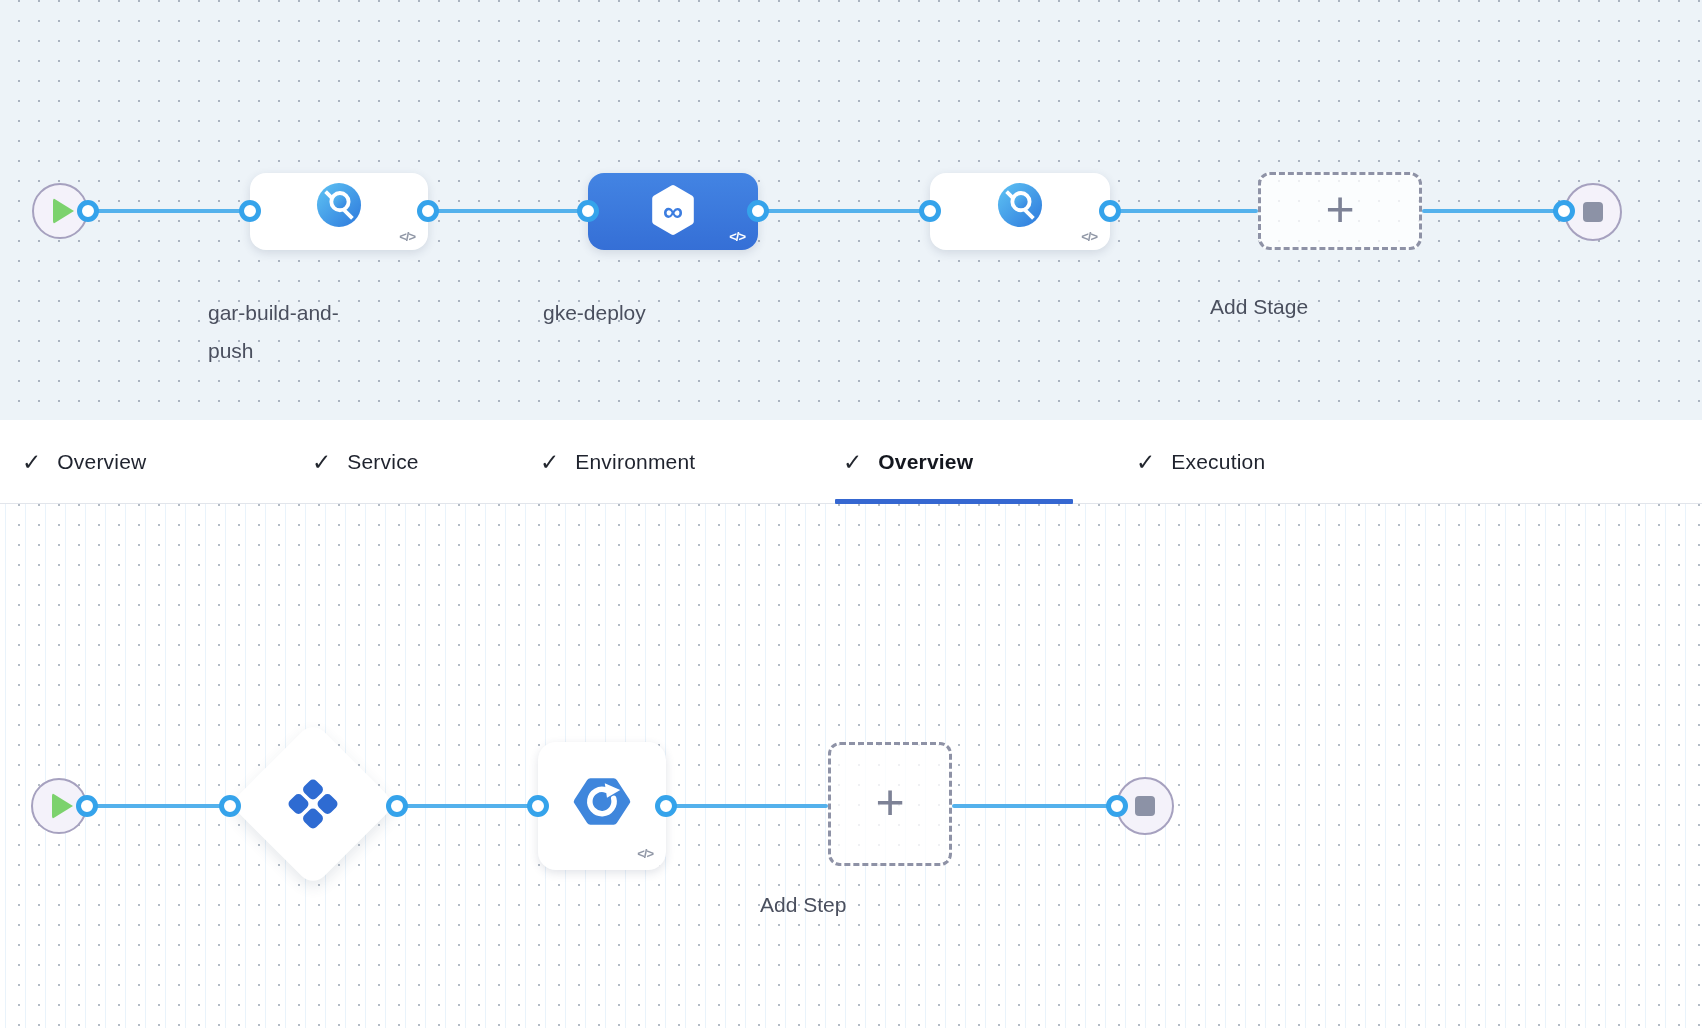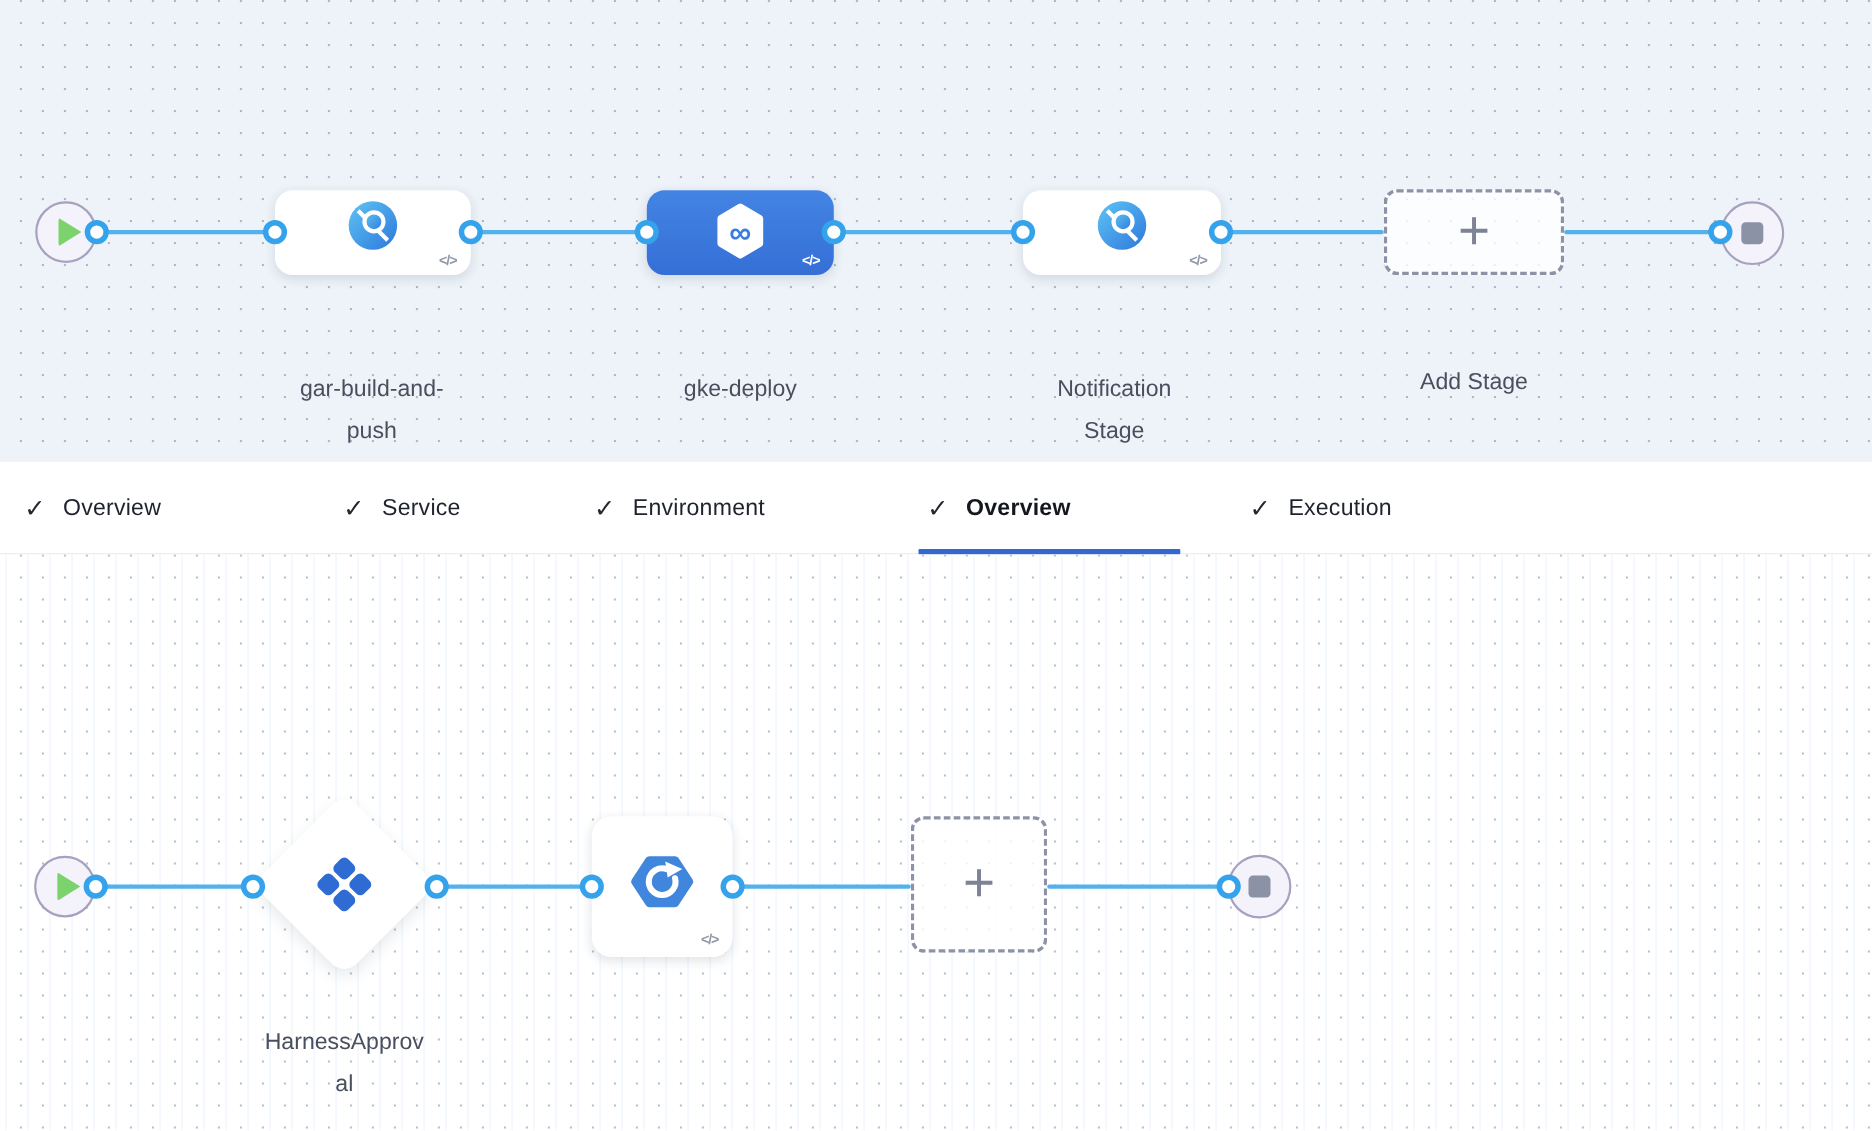--- a/index.html
+++ b/index.html
@@ -55,22 +55,22 @@
     border-radius:12px;box-sizing:border-box;display:flex;align-items:center;justify-content:center;
     z-index:2;cursor:pointer;}
   .plus{font-size:50px;font-weight:300;color:#7d8296;line-height:1;margin-top:-4px;}
 
   .diamond{position:absolute;width:118px;height:118px;background:#ffffff;border-radius:16px;
     transform:rotate(45deg);box-shadow:4px 4px 14px rgba(50,70,100,.12);z-index:2;}
   .diamond .inner{position:absolute;inset:0;display:flex;align-items:center;justify-content:center;
     transform:rotate(-45deg);}
 
   
-  .nlabel{position:absolute;width:260px;text-align:center;font-size:21px;line-height:38px;
-    color:#4a4f5e;white-space:pre-line;z-index:3;margin-top:41px;}
+  .nlabel{position:absolute;width:260px;text-align:left;font-size:21px;line-height:38px;
+    color:#4a4f5e;white-space:pre-line;z-index:3;}
 </style>
 </head>
 <body>
 
 <div id="page">
 
   <div id="stage-canvas" class="canvas">
 
     <div class="cline" style="left:88px;top:209px;width:162px;background:#54b1ec;"></div>
     <div class="cline" style="left:428px;top:209px;width:160px;background:#54b1ec;"></div>
@@ -139,22 +139,20 @@
     <div class="cpoint" style="left:417px;top:200px;border-color:#35a3eb;"></div>
     <div class="cpoint" style="left:577px;top:200px;border-color:#35a3eb;"></div>
     <div class="cpoint" style="left:747px;top:200px;border-color:#35a3eb;"></div>
     <div class="cpoint" style="left:919px;top:200px;border-color:#35a3eb;"></div>
     <div class="cpoint" style="left:1099px;top:200px;border-color:#35a3eb;"></div>
     <div class="cpoint" style="left:1553px;top:200px;border-color:#35a3eb;"></div>
 
     <div class="nlabel" style="left:208px;top:294px;">gar-build-and-
 push</div>
     <div class="nlabel" style="left:543px;top:294px;">gke-deploy</div>
-    <div class="nlabel" style="left:883px;top:294px;">Notification
-Stage</div>
     <div class="nlabel" style="left:1210px;top:288px;">Add Stage</div>
   </div>
 
   <div id="tabbar">
     <div class="tab" style="left:22px;">
       <span class="check">✓</span>
       <span class="tlabel">Overview</span>
     </div>
     <div class="tab" style="left:312px;">
       <span class="check">✓</span>
@@ -218,17 +216,16 @@
       <div class="stop"></div>
     </div>
 
     <div class="cpoint" style="left:76px;top:291px;border-color:#35a3eb;"></div>
     <div class="cpoint" style="left:219px;top:291px;border-color:#35a3eb;"></div>
     <div class="cpoint" style="left:386px;top:291px;border-color:#35a3eb;"></div>
     <div class="cpoint" style="left:527px;top:291px;border-color:#35a3eb;"></div>
     <div class="cpoint" style="left:655px;top:291px;border-color:#35a3eb;"></div>
     <div class="cpoint" style="left:1106px;top:291px;border-color:#35a3eb;"></div>
 
-    <div class="nlabel" style="left:183px;top:384px;">HarnessApprov
-al</div>
+    <div class="nlabel" style="left:760px;top:382px;">Add Step</div>
   </div>
 
 </div>
 
 </body></html>

